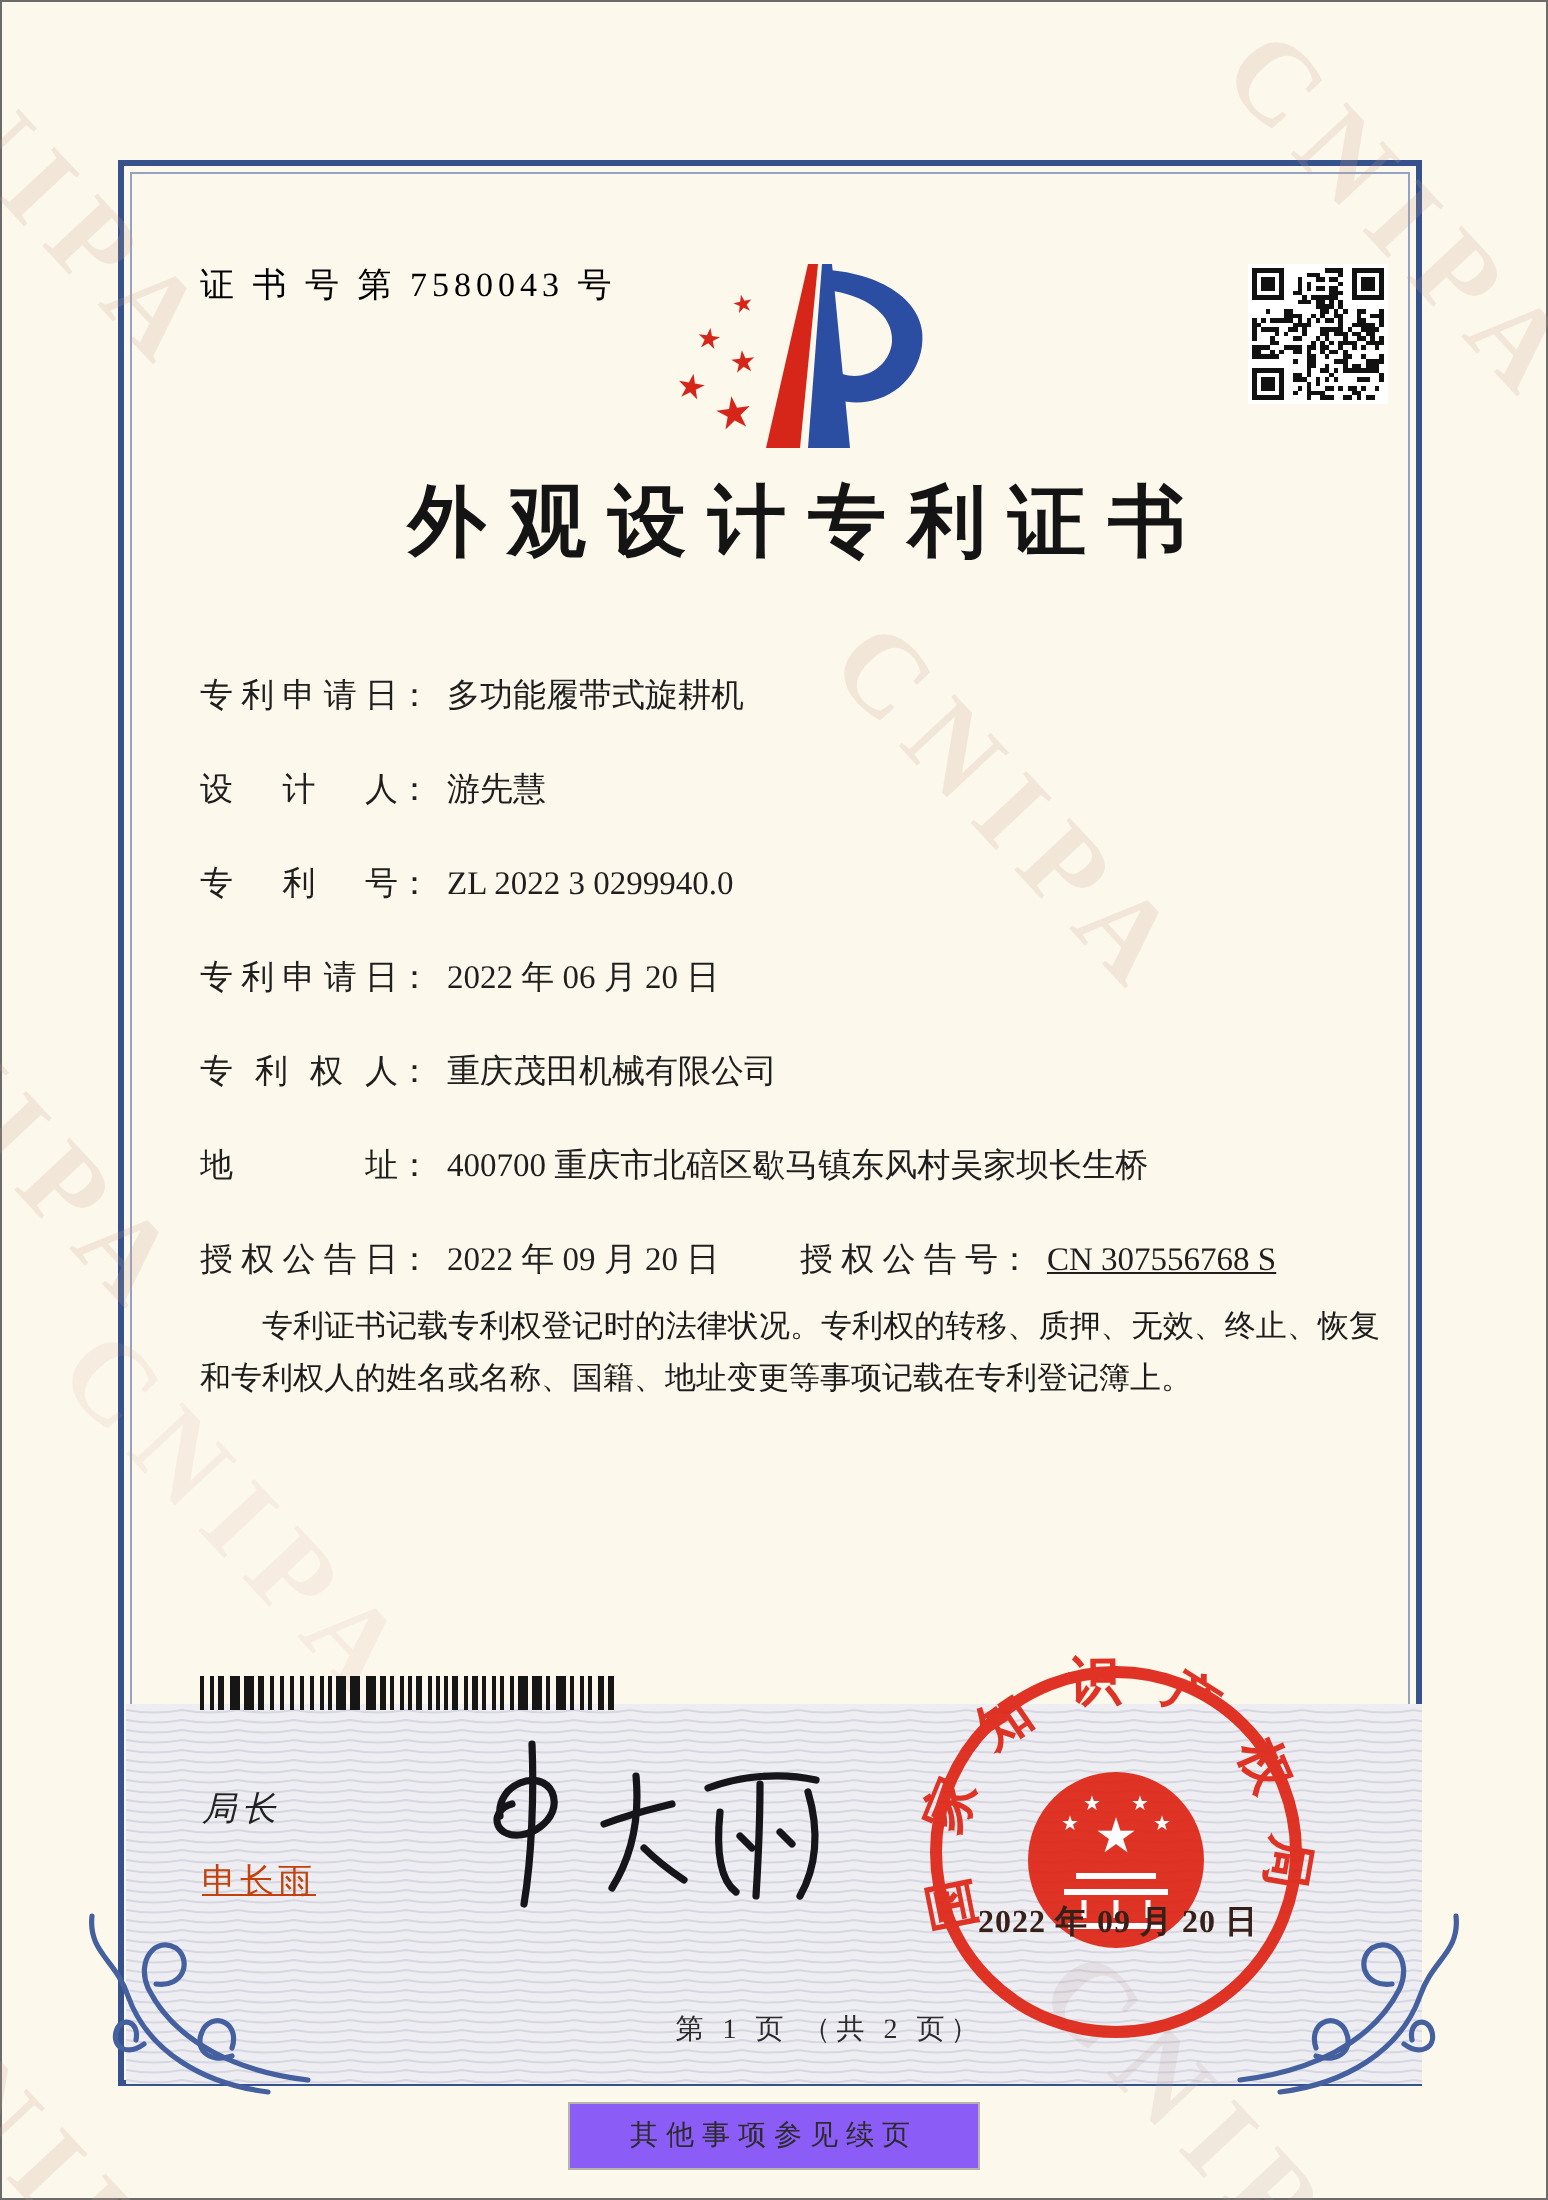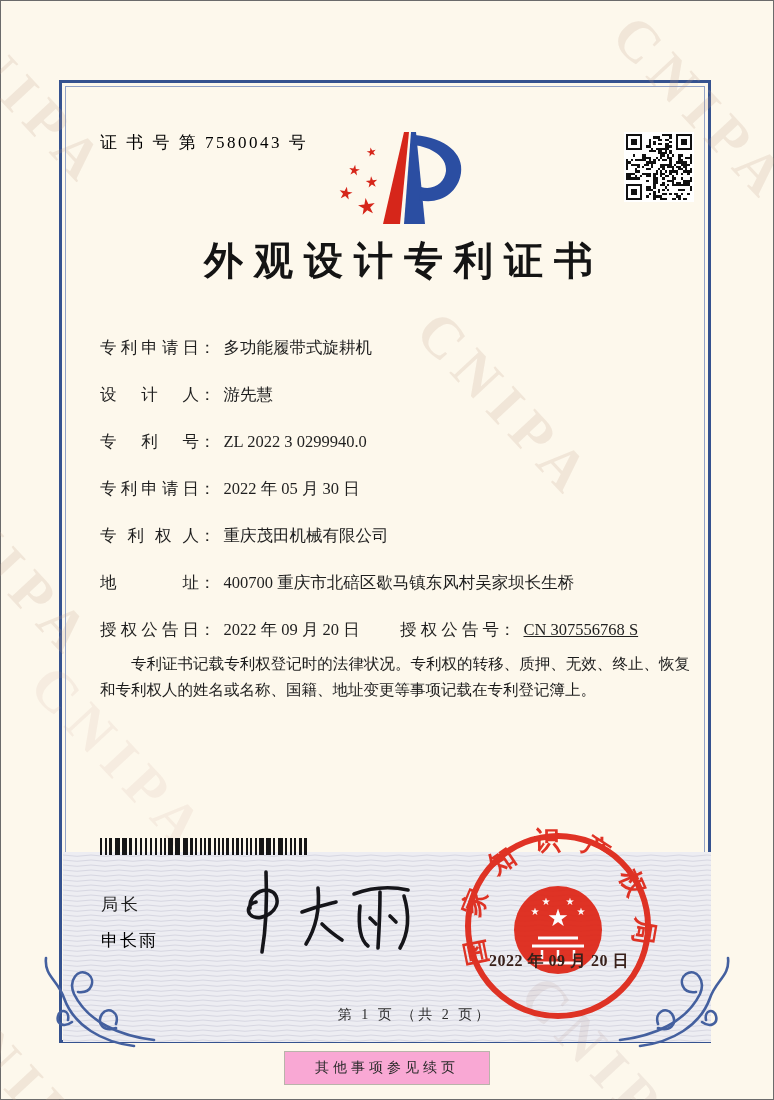--- a/index.html
+++ b/index.html
@@ -42,39 +42,39 @@
   
   .body-text{position:absolute;left:100px;top:651px;width:590px;z-index:3;
     font-size:15.5px;line-height:1.66;color:#1c1c1c;text-align:justify;}
   .body-text p{margin:0;text-indent:2em;}
   
   .band{position:absolute;left:63px;top:852px;width:648px;height:190px;background:#ededf2;z-index:1;}
   .band svg{position:absolute;left:0;top:0;}
   .band path{stroke:#d7d7e2;stroke-width:1;fill:none;}
   .barcode{position:absolute;left:100px;top:838px;width:210px;height:17px;z-index:3;}
   .barcode svg{width:210px;height:17px;shape-rendering:crispEdges;fill:#161616;}
-  .director{position:absolute;left:101px;top:893px;z-index:3;font-size:17px;color:#222;letter-spacing:3px;}
-  .director-name{position:absolute;left:101px;top:929px;z-index:3;font-size:17px;color:#000000;letter-spacing:2px;}
+  .director{position:absolute;left:101px;top:893px;z-index:3;font-size:17px;color:#222;letter-spacing:3px;font-style:italic;}
+  .director-name{position:absolute;left:101px;top:929px;z-index:3;font-size:17px;color:#c2410c;letter-spacing:2px;text-decoration:underline;}
   .signature{position:absolute;left:222px;top:866px;width:200px;height:92px;z-index:3;}
   .signature path{stroke:#15151a;stroke-width:3.6;fill:none;stroke-linecap:round;stroke-linejoin:round;}
   
   .seal{position:absolute;left:458px;top:826px;width:200px;height:200px;z-index:5;opacity:.93;}
   .seal-arc{font-size:26px;font-weight:bold;fill:#de2516;letter-spacing:19px;font-family:"Liberation Serif",serif;}
   .seal-date{position:absolute;left:489px;top:951px;width:170px;z-index:6;
     font-size:16px;font-weight:bold;color:#38201a;letter-spacing:0.5px;white-space:nowrap;}
   
   .flourish{position:absolute;width:124px;height:122px;z-index:4;}
   .flourish path{stroke:#44609f;stroke-width:2.6;fill:none;stroke-linecap:round;}
   .flourish.br{left:606px;top:928px;}
   .flourish.bl{left:44px;top:928px;transform:scaleX(-1);}
   
   .page-indicator{position:absolute;left:0;width:774px;top:1006px;z-index:3;text-align:center;
     font-size:14px;letter-spacing:3px;color:#2b2b2b;padding-left:28px;}
   .note-box{position:absolute;left:50%;transform:translateX(-50%);top:1051px;z-index:3;
-    border:1px solid #b9b4aa;background:#f9a8d4;padding:7px 30px;
+    border:1px solid #b9b4aa;background:#8b5cf6;padding:7px 30px;
     font-size:14px;letter-spacing:4px;color:#2b2b2b;white-space:nowrap;}
 </style>
 </head>
 <body>
 
 <span class="wm" style="left:-34px;top:-14px">CNIPA</span>
 <span class="wm" style="left:648px;top:2px">CNIPA</span>
 <span class="wm" style="left:452px;top:298px">CNIPA</span>
 <span class="wm" style="left:-48px;top:458px">CNIPA</span>
 <span class="wm" style="left:66px;top:652px;color:rgba(196,158,138,0.12)">CNIPA</span>
@@ -427,21 +427,21 @@
   <div class="frow" style="top:0">
     <span class="flabel">专利申请日</span><span class="fcolon">：</span><span>多功能履带式旋耕机</span>
   </div>
   <div class="frow" style="top:47px">
     <span class="flabel">设　计　人</span><span class="fcolon">：</span><span>游先慧</span>
   </div>
   <div class="frow" style="top:94px">
     <span class="flabel">专　利　号</span><span class="fcolon">：</span><span>ZL 2022 3 0299940.0</span>
   </div>
   <div class="frow" style="top:141px">
-    <span class="flabel">专利申请日</span><span class="fcolon">：</span><span>2022 年 05 月 30 日</span>
+    <span class="flabel">专利申请日</span><span class="fcolon">：</span><span>2022 年 06 月 20 日</span>
   </div>
   <div class="frow" style="top:188px">
     <span class="flabel">专 利 权 人</span><span class="fcolon">：</span><span>重庆茂田机械有限公司</span>
   </div>
   <div class="frow" style="top:235px">
     <span class="flabel">地　　　址</span><span class="fcolon">：</span><span>400700  重庆市北碚区歇马镇东风村吴家坝长生桥</span>
   </div>
   <div class="frow" style="top:282px;width:588px">
     <span>
       <span class="flabel">授权公告日</span><span class="fcolon">：</span><span>2022 年 09 月 20 日</span>

